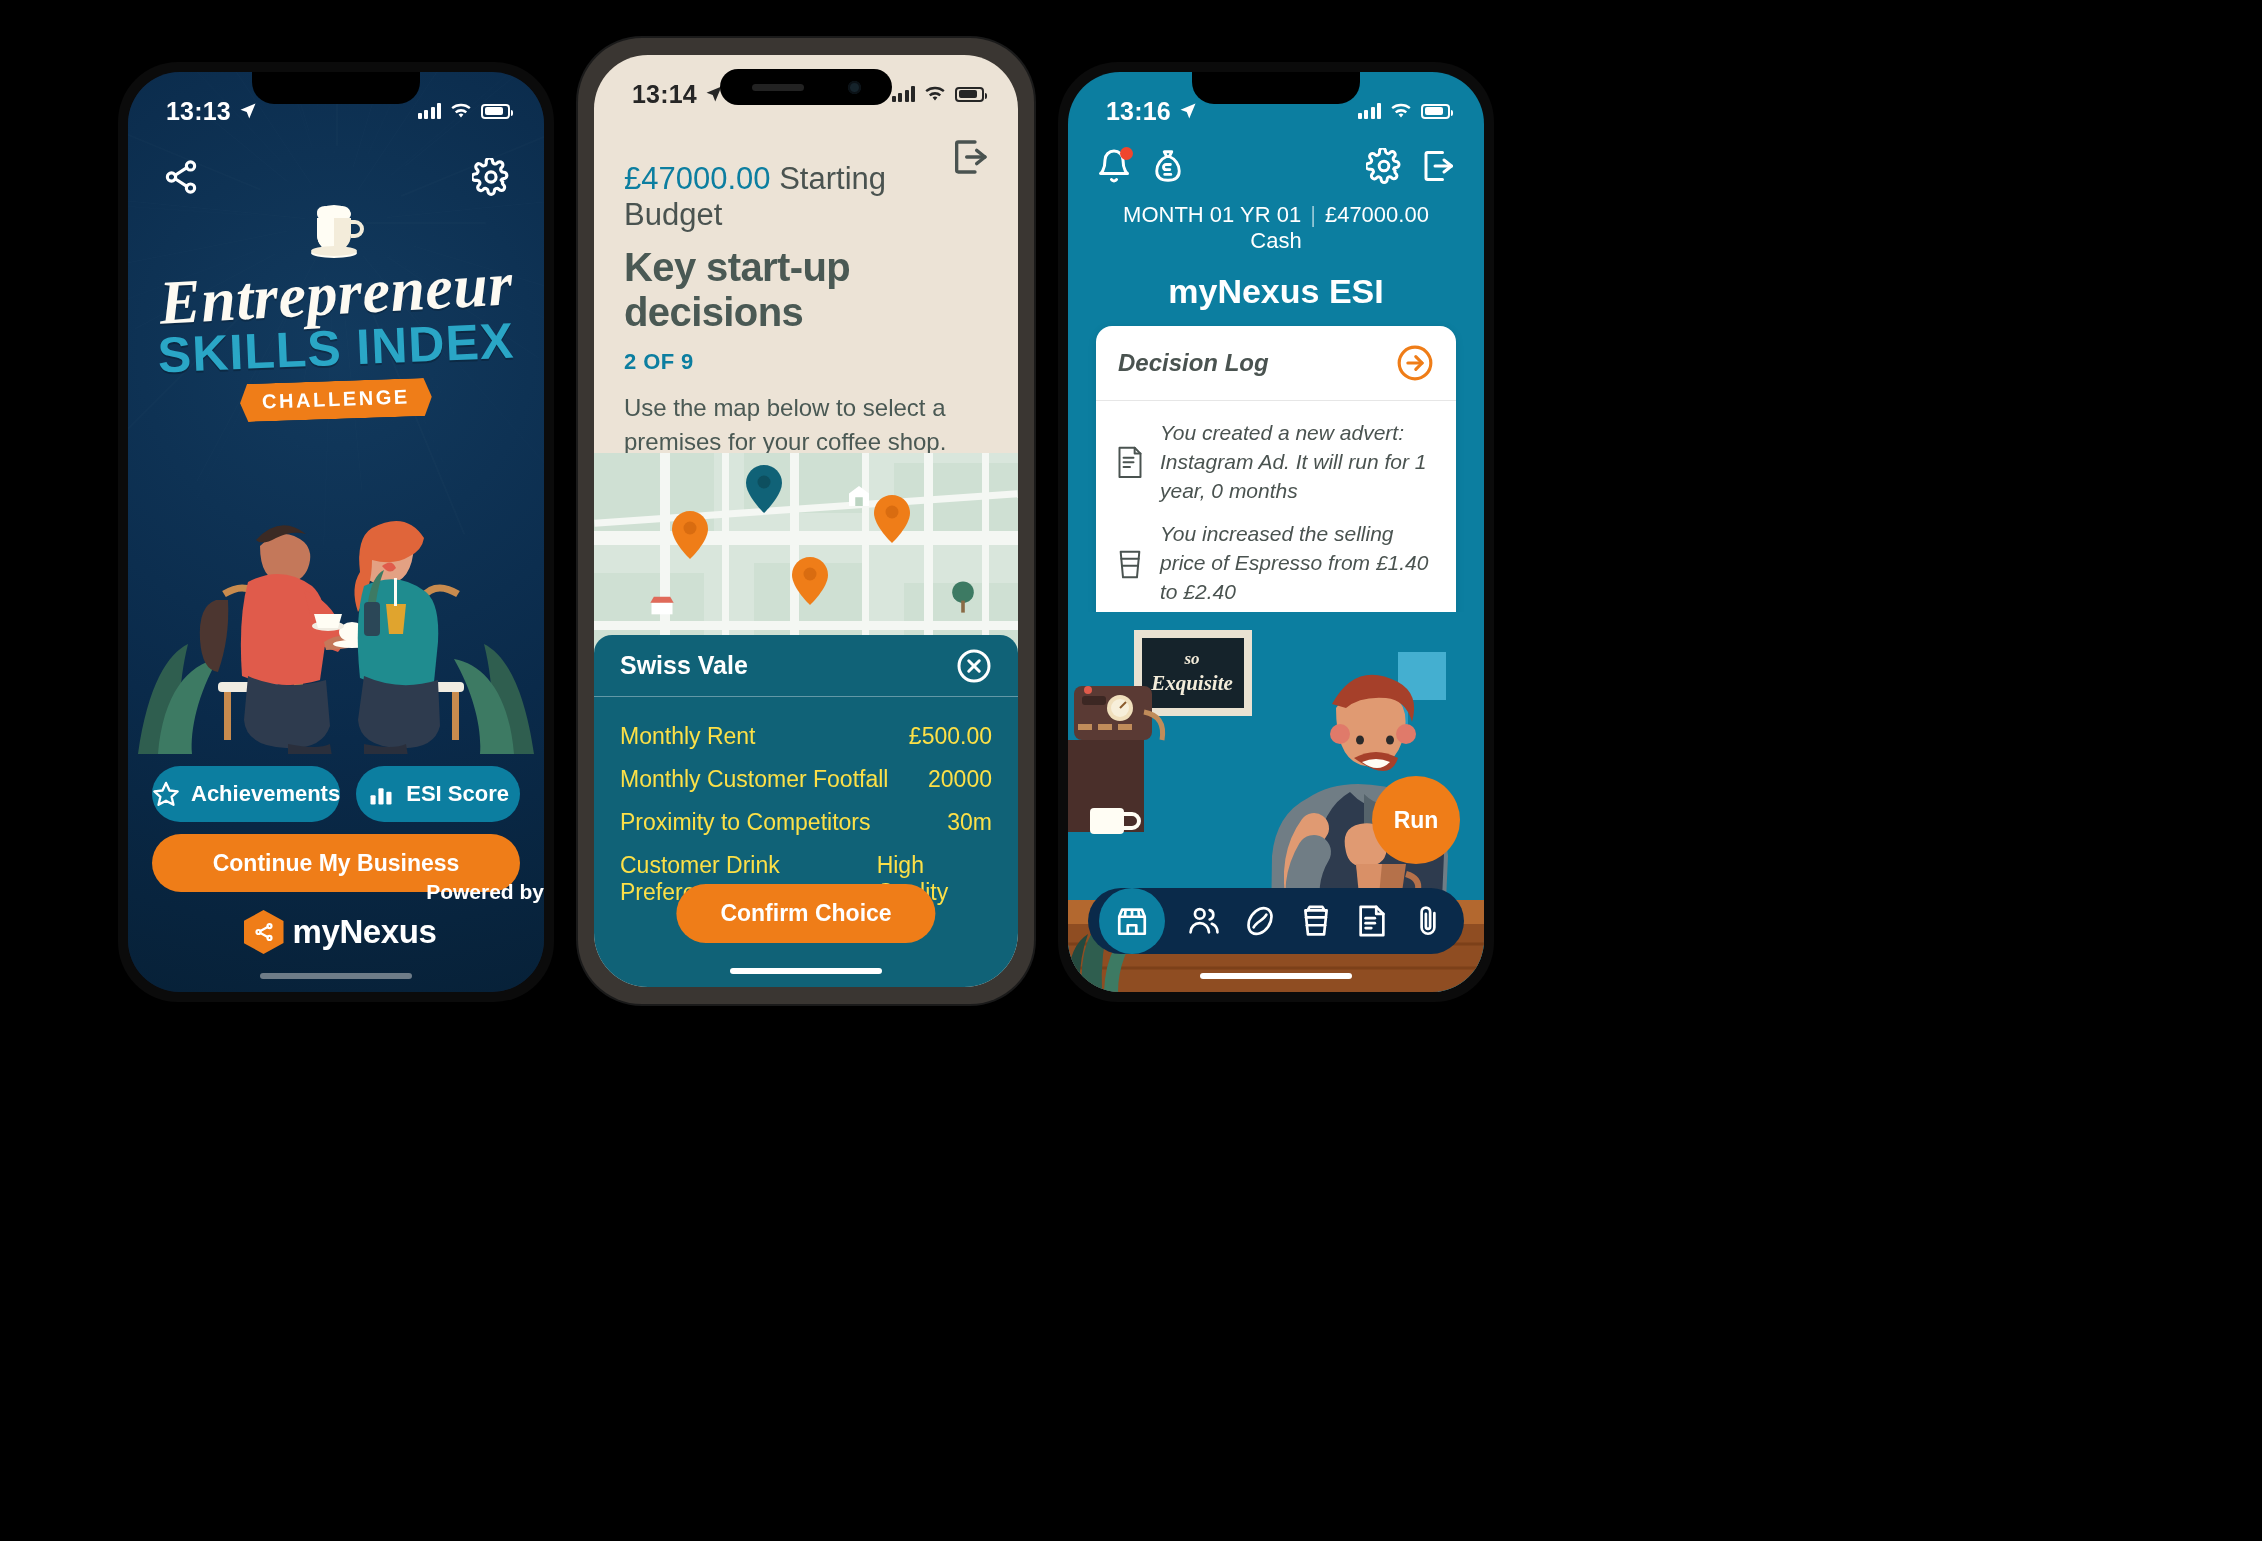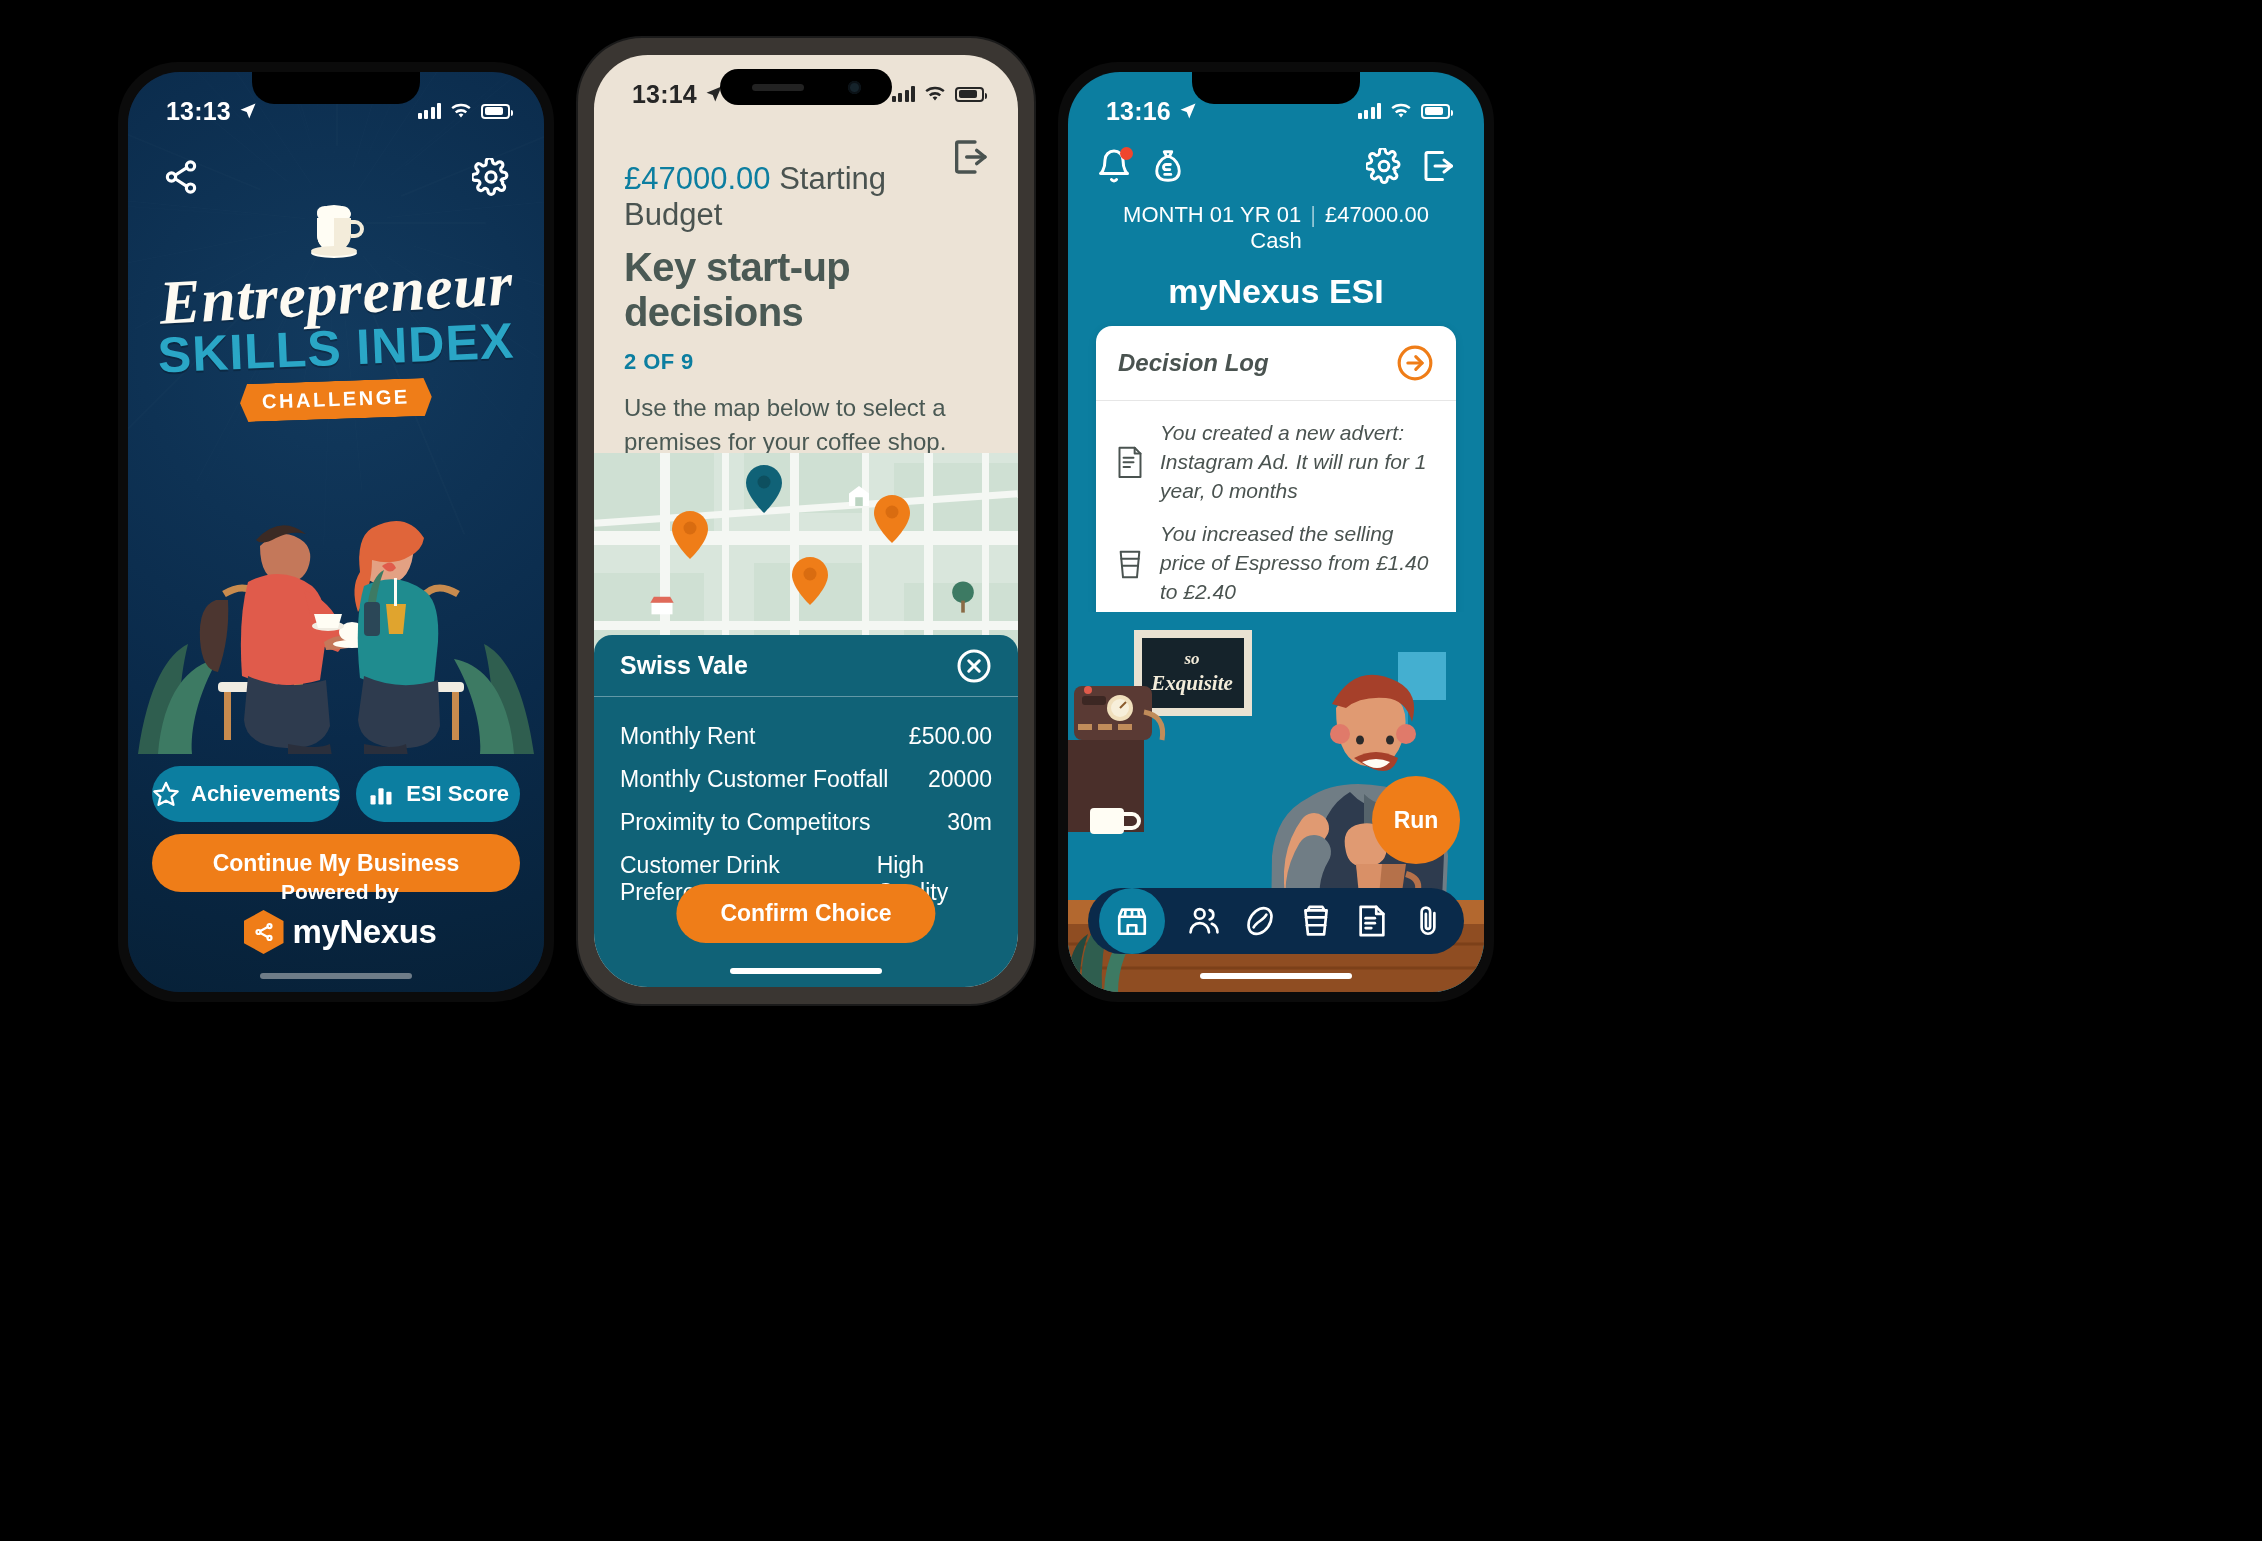--- a/index.html
+++ b/index.html
@@ -89,21 +89,21 @@
 
   .btnRow { position:absolute; left:24px; right:24px; bottom: 170px; display:flex;
       gap: 16px; z-index:14; }
   .pill { flex:1; height: 56px; border-radius: 30px; background:#0c7ea0; color:#fff;
       display:flex; align-items:center; justify-content:center; gap:11px;
       font-size: 22px; font-weight: 800; }
   .pill .gi { width: 28px; height:28px; }
   .cta { position:absolute; left:24px; right:24px; bottom: 100px; height: 58px;
       border-radius: 30px; background:#ef7d18; color:#fff; display:flex;
       align-items:center; justify-content:center; font-size: 23px; font-weight: 800; z-index:14;}
-  .powered { position:absolute; left:8px; right:0; bottom: 38px; text-align:center; z-index:14;}
+  .powered { position:absolute; left:8px; right:0; bottom: 38px; text-align:right; z-index:14;}
   .powered .pt { color:#fff; font-size: 21px; font-weight: 700; margin-bottom: 6px;}
   .nexusRow { display:flex; align-items:center; justify-content:center; gap: 9px; }
   .hexa { width: 40px; height: 44px; background:#ef7d18;
       clip-path: polygon(50% 0,100% 25%,100% 75%,50% 100%,0 75%,0 25%);
       display:flex; align-items:center; justify-content:center;}
   .nexusTxt { color:#fff; font-size: 33px; font-weight: 700; letter-spacing:-.4px;}
 
   
   .p2top { position:absolute; top:0; left:0; right:0; padding: 72px 30px 0; }
   .exitBtn { position:absolute; right: 28px; top: 82px; width:40px; height:40px; color:#4a5350;}
@@ -120,21 +120,21 @@
   .pinw svg { width:100%; height:100%; display:block; }
 
   .sheet { position:absolute; left:0; right:0; bottom:0; top: 580px; background:#106277;
       border-top-left-radius: 18px; border-top-right-radius:18px; }
   .sheetHead { height: 62px; display:flex; align-items:center; justify-content:space-between;
       padding: 0 26px; border-bottom: 1px solid rgba(255,255,255,.35); }
   .sheetTitle { color:#fff; font-size: 25px; font-weight: 700; }
   .closeC { width: 36px; height:36px; color:#fff;}
   .rows { padding: 18px 26px 0; }
   .row { display:flex; justify-content:space-between; align-items:baseline;
-      color:#ffffff; font-size: 23px; padding: 8px 0; }
+      color:#fde047; font-size: 23px; padding: 8px 0; }
   .confirm { position:absolute; left:50%; transform:translateX(-50%); bottom: 44px;
       background:#ef7d18; color:#fff; font-size: 23px; font-weight: 800;
       padding: 16px 44px; border-radius: 32px; white-space:nowrap;}
 
   
   .p3head { position:absolute; top: 76px; left:0; right:0; padding: 0 28px; }
   .p3icons { display:flex; justify-content:space-between; align-items:center;}
   .p3left, .p3right { display:flex; align-items:center; gap: 18px;}
   .i3 { width: 36px; height:36px; color:#fff; position:relative;}
   .dot { position:absolute; right:-1px; top:-1px; width:13px; height:13px; border-radius:50%;

